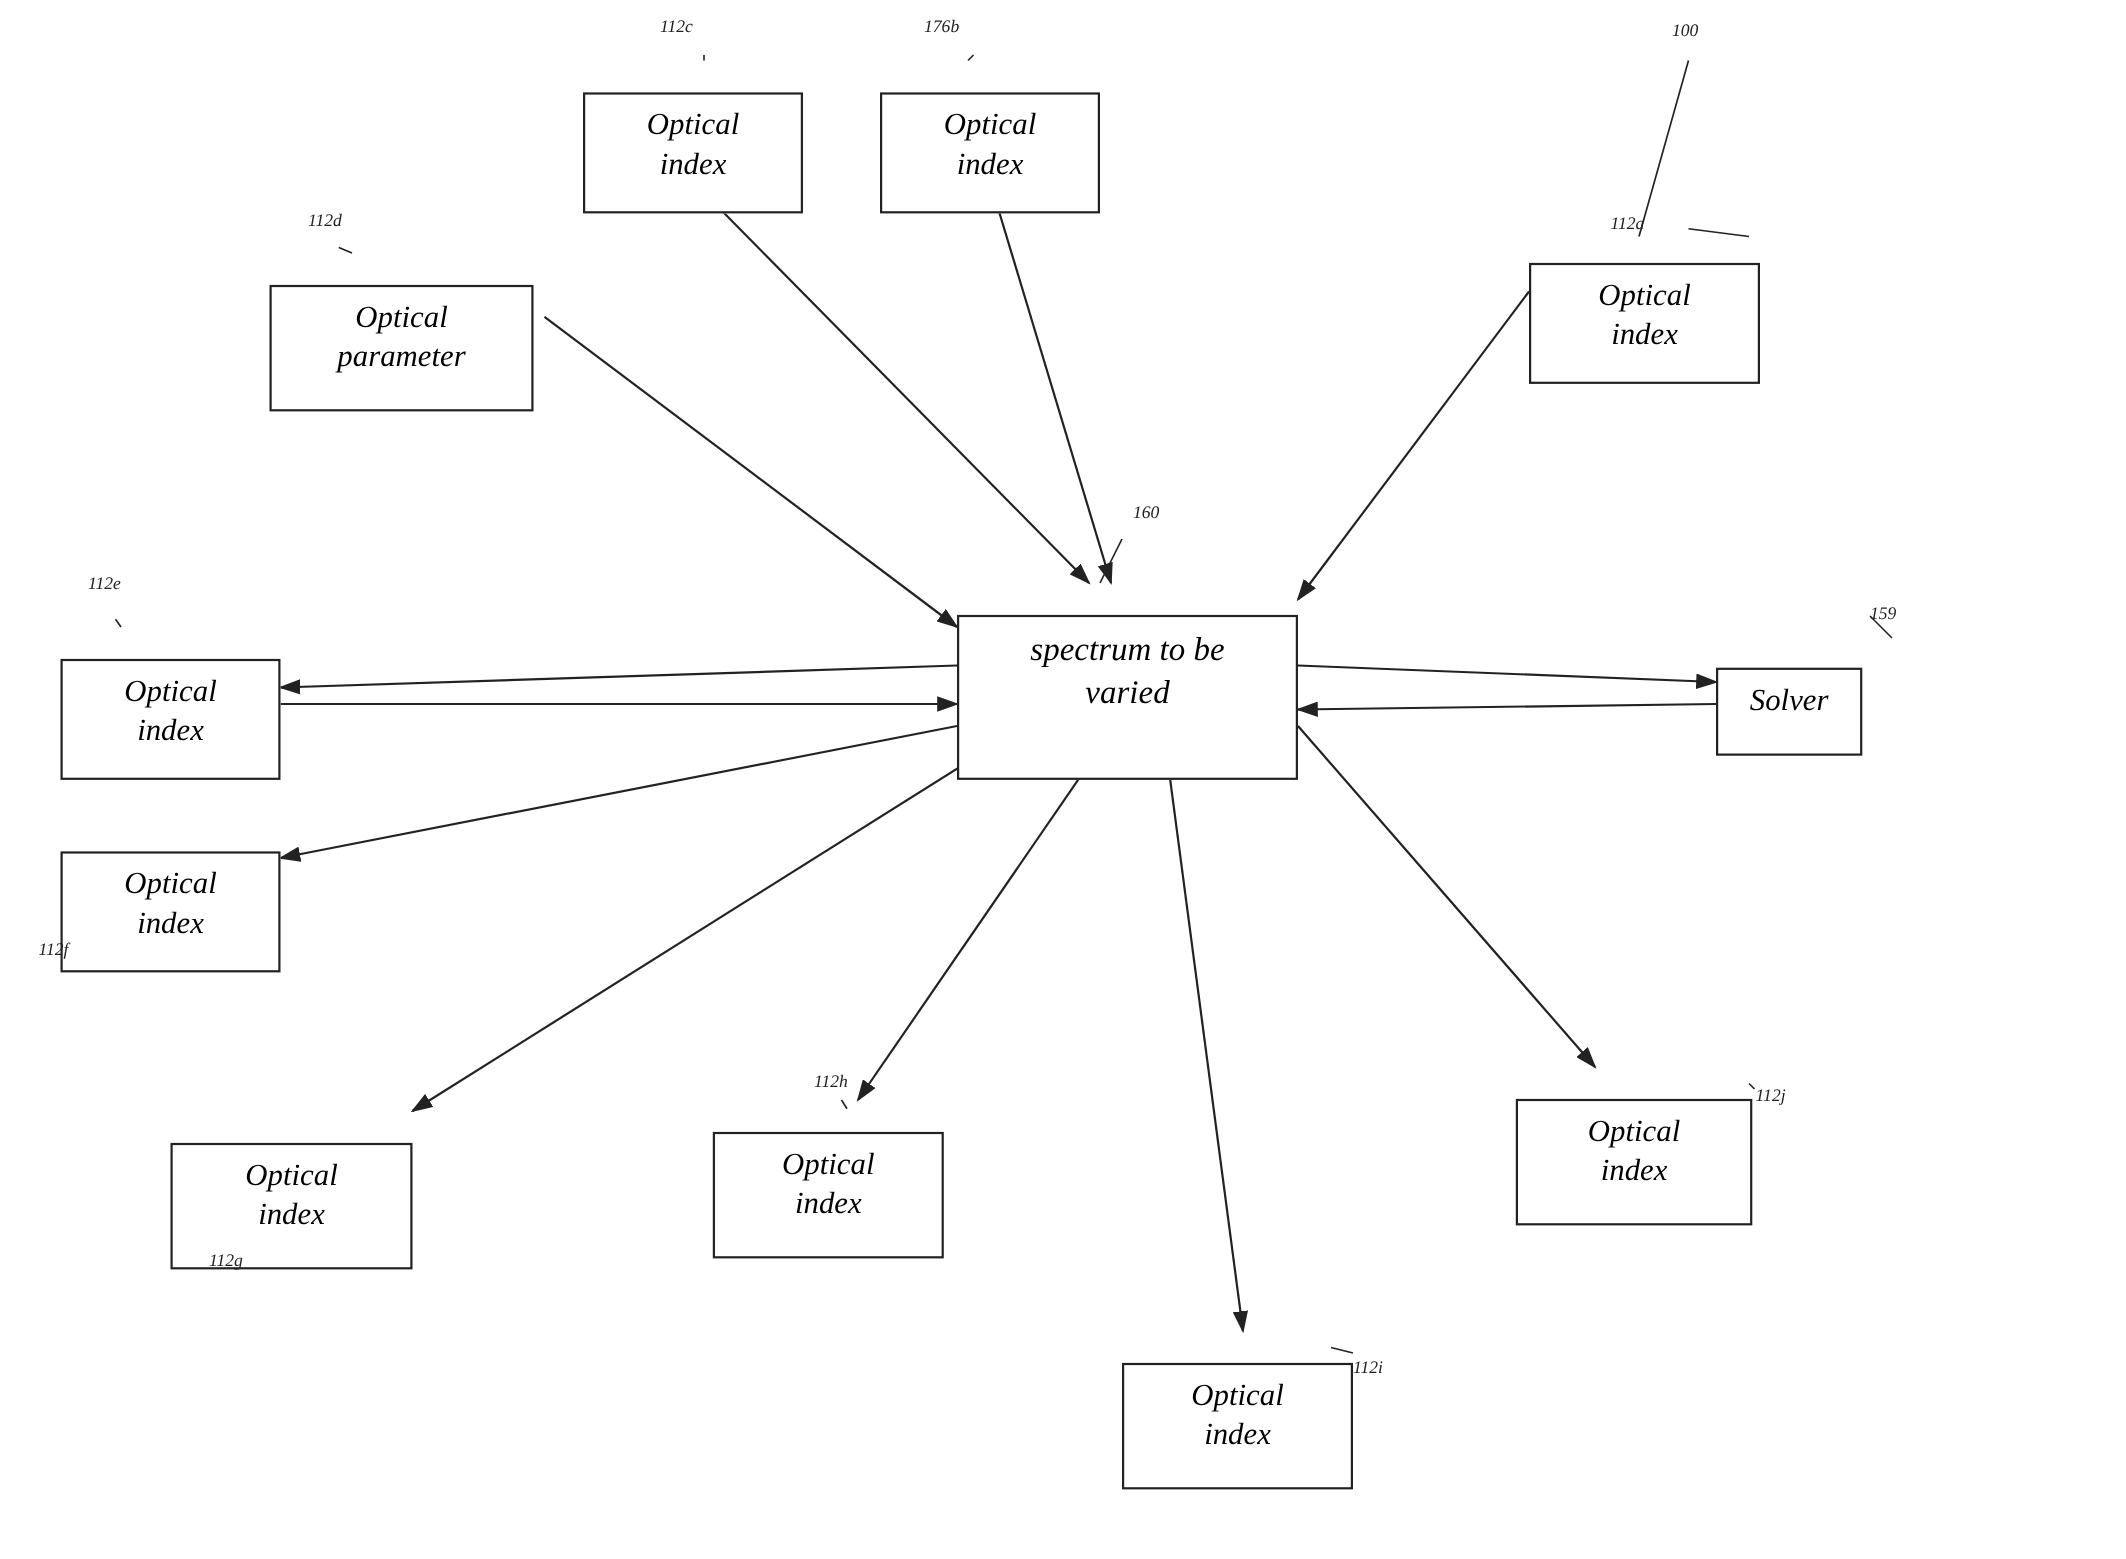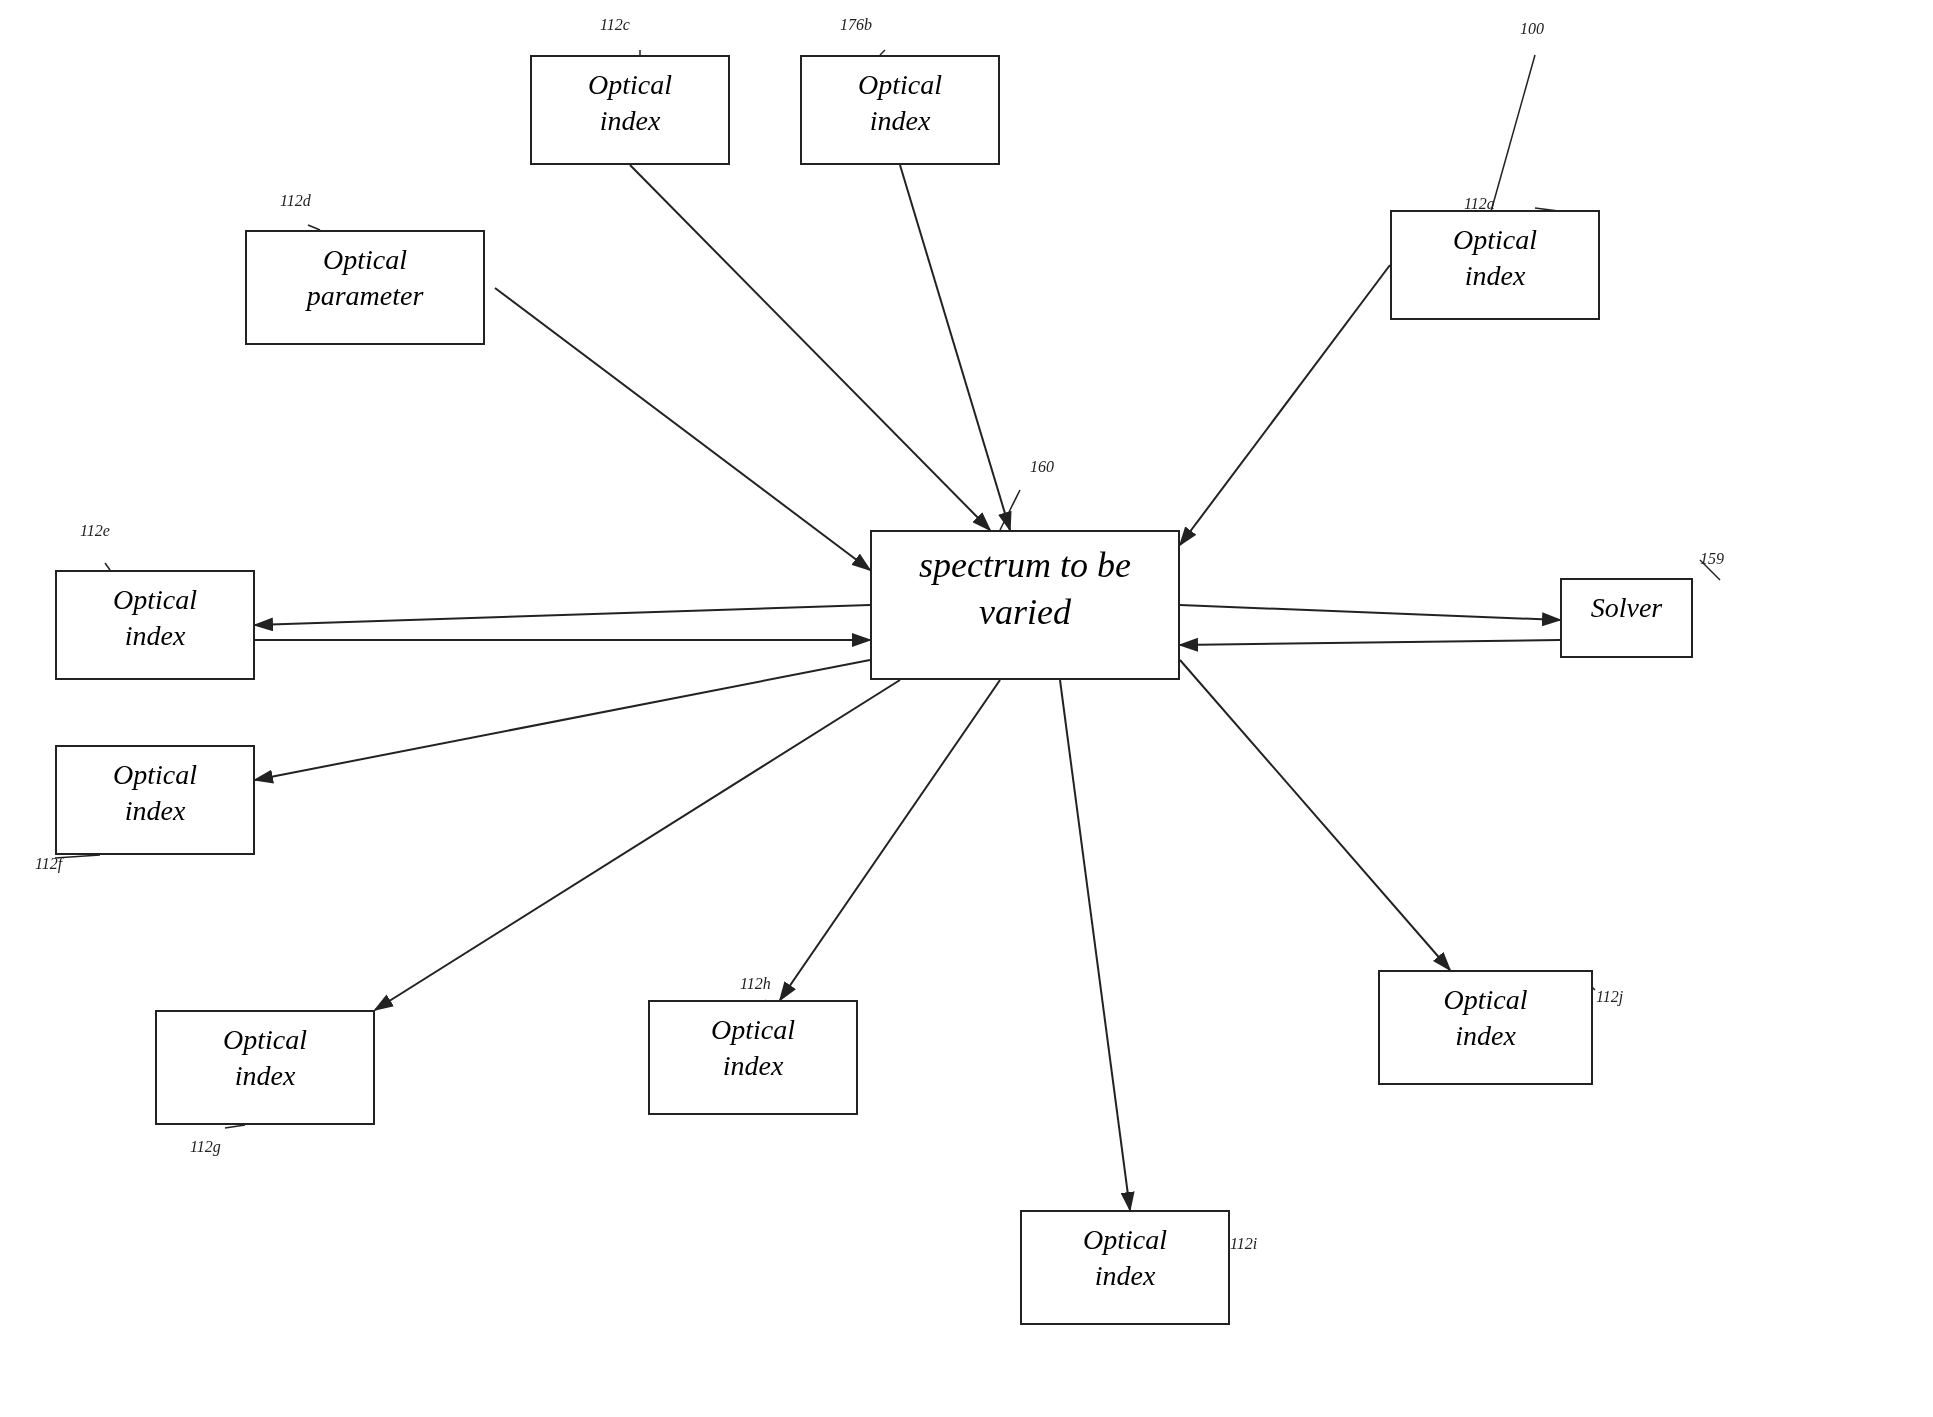--- a/index.html
+++ b/index.html
@@ -20,20 +20,21 @@
     .node {
       position: absolute;
       border: 2.5px solid #222;
       background: #fff;
       padding: 10px 16px;
       font-size: 28px;
       font-family: 'Georgia', serif;
       font-style: italic;
       line-height: 1.3;
       text-align: center;
+      margin-top: 29px;
     }
     .node-label {
       position: absolute;
       font-size: 16px;
       font-family: 'Georgia', serif;
       font-style: italic;
       color: #222;
     }
     svg.arrows {
       position: absolute;
@@ -101,21 +102,21 @@
 
     <line x1="770" y1="1008" x2="765" y2="1000" stroke="#222" stroke-width="1.5"></line>
 
     <line x1="1230" y1="1230" x2="1210" y2="1225" stroke="#222" stroke-width="1.5"></line>
 
     <line x1="1595" y1="990" x2="1590" y2="985" stroke="#222" stroke-width="1.5"></line>
 
     <line x1="1700" y1="560" x2="1720" y2="580" stroke="#222" stroke-width="1.5"></line>
   </svg>
 
-  <div class="node" style="left:870px; top:530px; width:310px; height:150px; font-size:36px;">
+  <div class="node" style="left:870px; top:530px; width:310px; height:150px; font-size:30px;">
     <span>spectrum to be<br>varied</span>
   </div>
 
   <div class="node" style="left:530px; top:55px; width:200px; height:110px;">
     <span>Optical<br>index</span>
   </div>
 
   <div class="node" style="left:800px; top:55px; width:200px; height:110px;">
     <span>Optical<br>index</span>
   </div>

